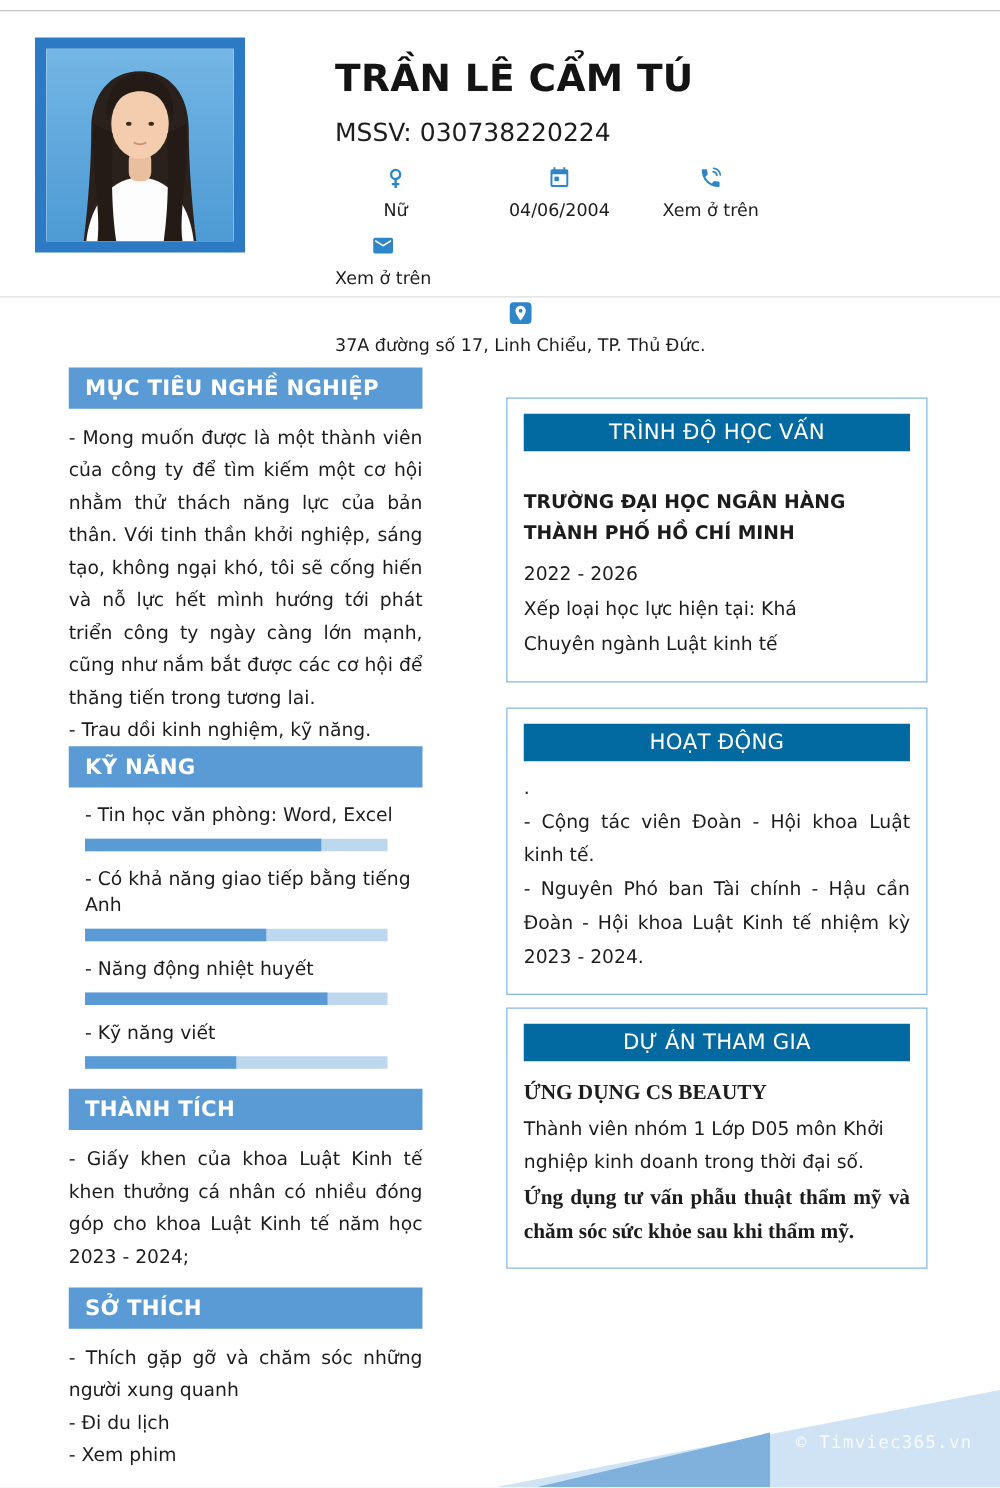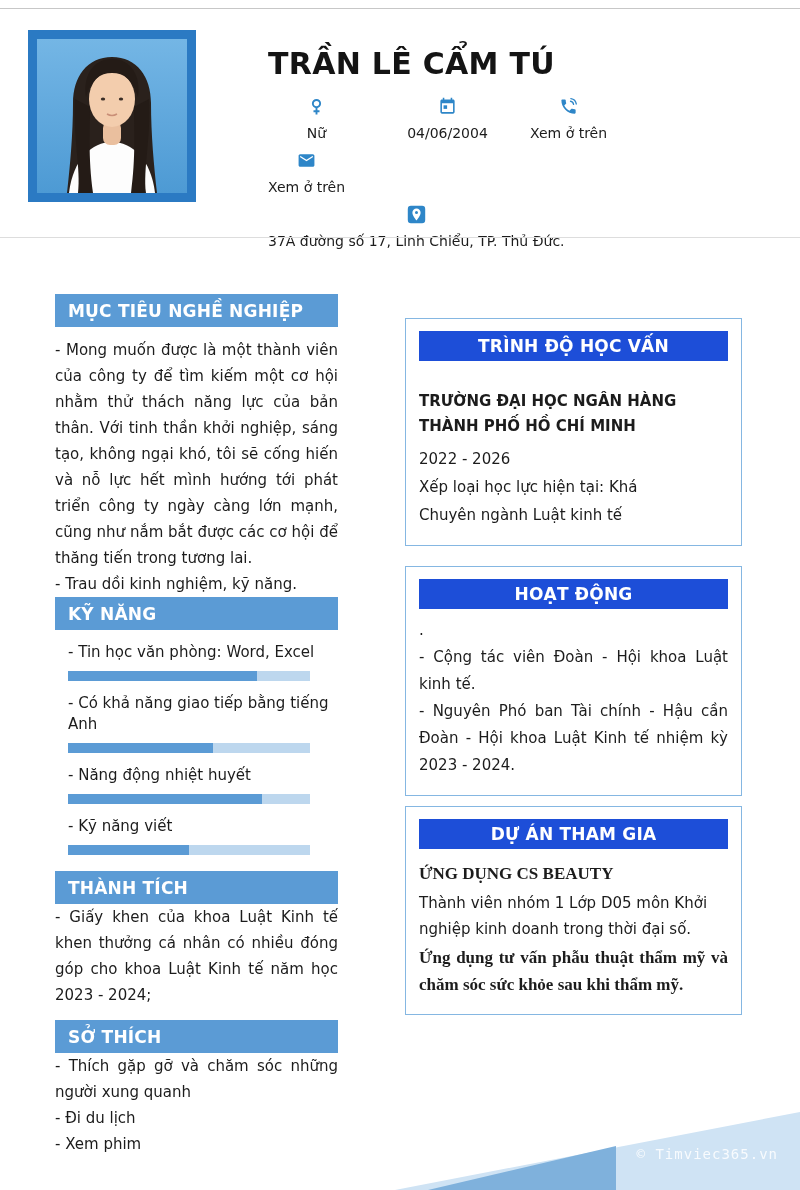--- a/index.html
+++ b/index.html
@@ -28,33 +28,33 @@
   .icon svg { width:19px; height:19px; }
 
   
   .left-col { position:absolute; left:55px; top:294px; width:283px; }
   .sec-bar { height:33px; background:#5b9bd5; color:#fff; font-weight:700; font-size:17px;
              display:flex; align-items:center; padding-left:13px; letter-spacing:.2px; }
   .sec-bar.mt1 { } .sec-bar.mt2 { margin-top:16px; } .sec-bar.mt3 { margin-top:12px; }
   .obj-text { margin-top:10px; font-size:15px; line-height:26px; text-align:justify; }
   .plain-line { font-size:15px; line-height:26px; }
   .just { text-align:justify; }
-  .body-text { margin-top:0; font-size:15px; line-height:26px; }
+  .body-text { margin-top:10px; font-size:15px; line-height:26px; }
   .skills { padding-left:13px; margin-top:2px; }
   .skill-label { margin-top:12px; font-size:15px; line-height:21px; }
   .bar-track { margin-top:8px; width:242px; height:10px; background:#bdd7ee; }
   .bar-fill { height:10px; width:0; background:#5b9bd5; }
   .hobby-line { font-size:15px; line-height:26px; }
 
   
   .right-col { position:absolute; left:405px; top:318px; width:337px; }
   .box { border:1px solid #85b7e2; background:#fff; padding:12px 13px 16px; }
   .box + .box.g1 { margin-top:20px; }
   .box + .box.g2 { margin-top:10px; }
-  .box-bar { height:30px; background:#1d4ed8; color:#fff; font-weight:700; font-size:17px;
+  .box-bar { height:30px; background:#0369a1; color:#fff; font-weight:400; font-size:17px;
              display:flex; align-items:center; justify-content:center; letter-spacing:.2px; }
   .edu-content { margin-top:28px; font-size:15px; line-height:28px; }
   .school { font-weight:700; line-height:25px; margin-bottom:6px;margin-top:6px; }
   .act-content { margin-top:8px; font-size:15px; line-height:27px; }
   .proj-name { margin-top:12px; font-family:"Liberation Serif","DejaVu Serif",serif; font-weight:700; font-size:17px; line-height:25px; }
   .proj-desc { margin-top:4px; font-size:15px; line-height:26px; }
   .proj-result { margin-top:2px; font-family:"Liberation Serif","DejaVu Serif",serif; font-weight:700; font-size:17px; line-height:27px; text-align:justify; }
 
   
   .footer-art { position:absolute; left:0; bottom:0; width:800px; height:90px; pointer-events:none; }
@@ -84,20 +84,21 @@
       <ellipse cx="84" cy="60" rx="2.2" ry="1.6" fill="#3a2d26"></ellipse>
       <path d="M70 75 Q75 78 80 75" stroke="#c98f77" stroke-width="1.5" fill="none"></path>
       <path d="M38 60 C36 100 44 130 41 154 L56 154 C51 118 53 88 53 68 Z" fill="#241b16"></path>
       <path d="M112 60 C114 100 106 130 109 154 L94 154 C99 118 97 88 97 68 Z" fill="#241b16"></path>
       <path d="M75 20 C55 20 46 38 49 58 C54 41 63 34 75 34 C87 34 96 41 101 58 C104 38 95 20 75 20 Z" fill="#241b16"></path>
     </svg>
   </div>
 
   <header class="header">
     <h1 class="name">TRẦN LÊ CẨM TÚ</h1>
+    <div class="mssv">MSSV: 030738220224</div>
 
     <div class="contact">
       <div class="crow">
         <div class="ci w1">
           <span class="icon">
             <svg viewBox="0 0 24 24">
                 <circle cx="12" cy="8.3" r="4.6" fill="none" stroke="#2E86C8" stroke-width="2.4"></circle>
                 <path d="M12 13.2 V22 M8.2 18 h7.6" stroke="#2E86C8" stroke-width="2.4" fill="none"></path>
               </svg>
           </span>

